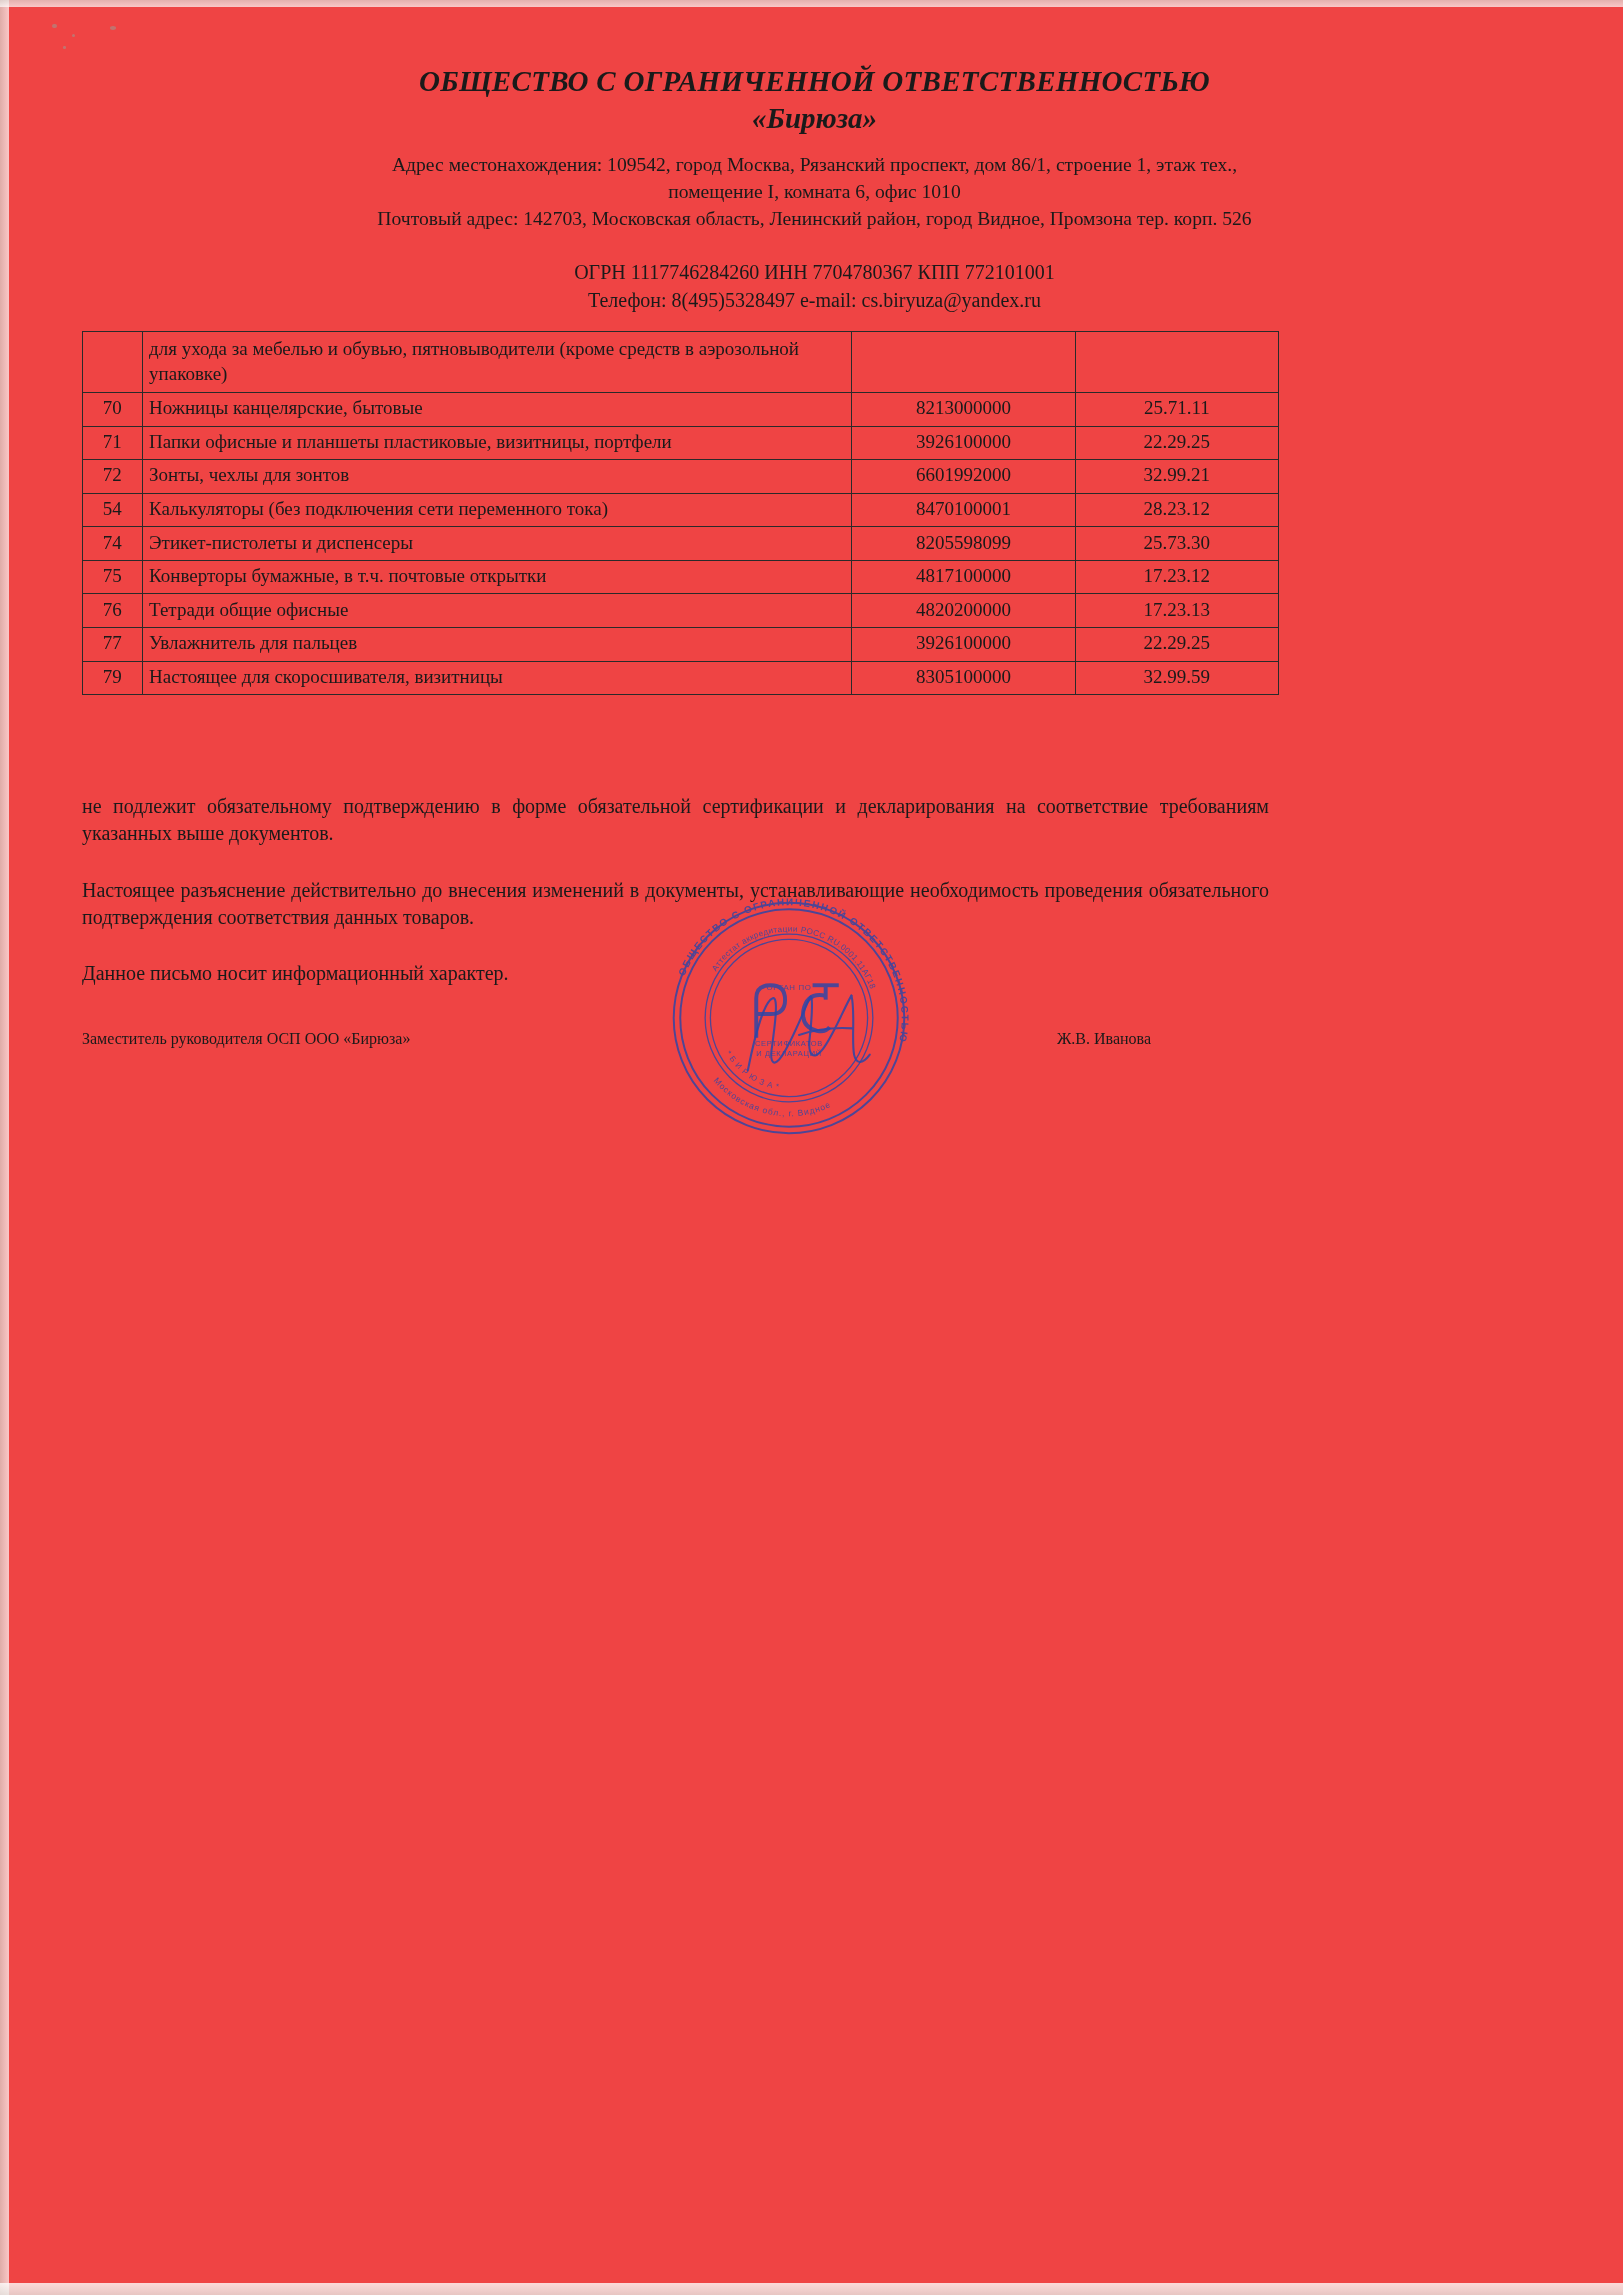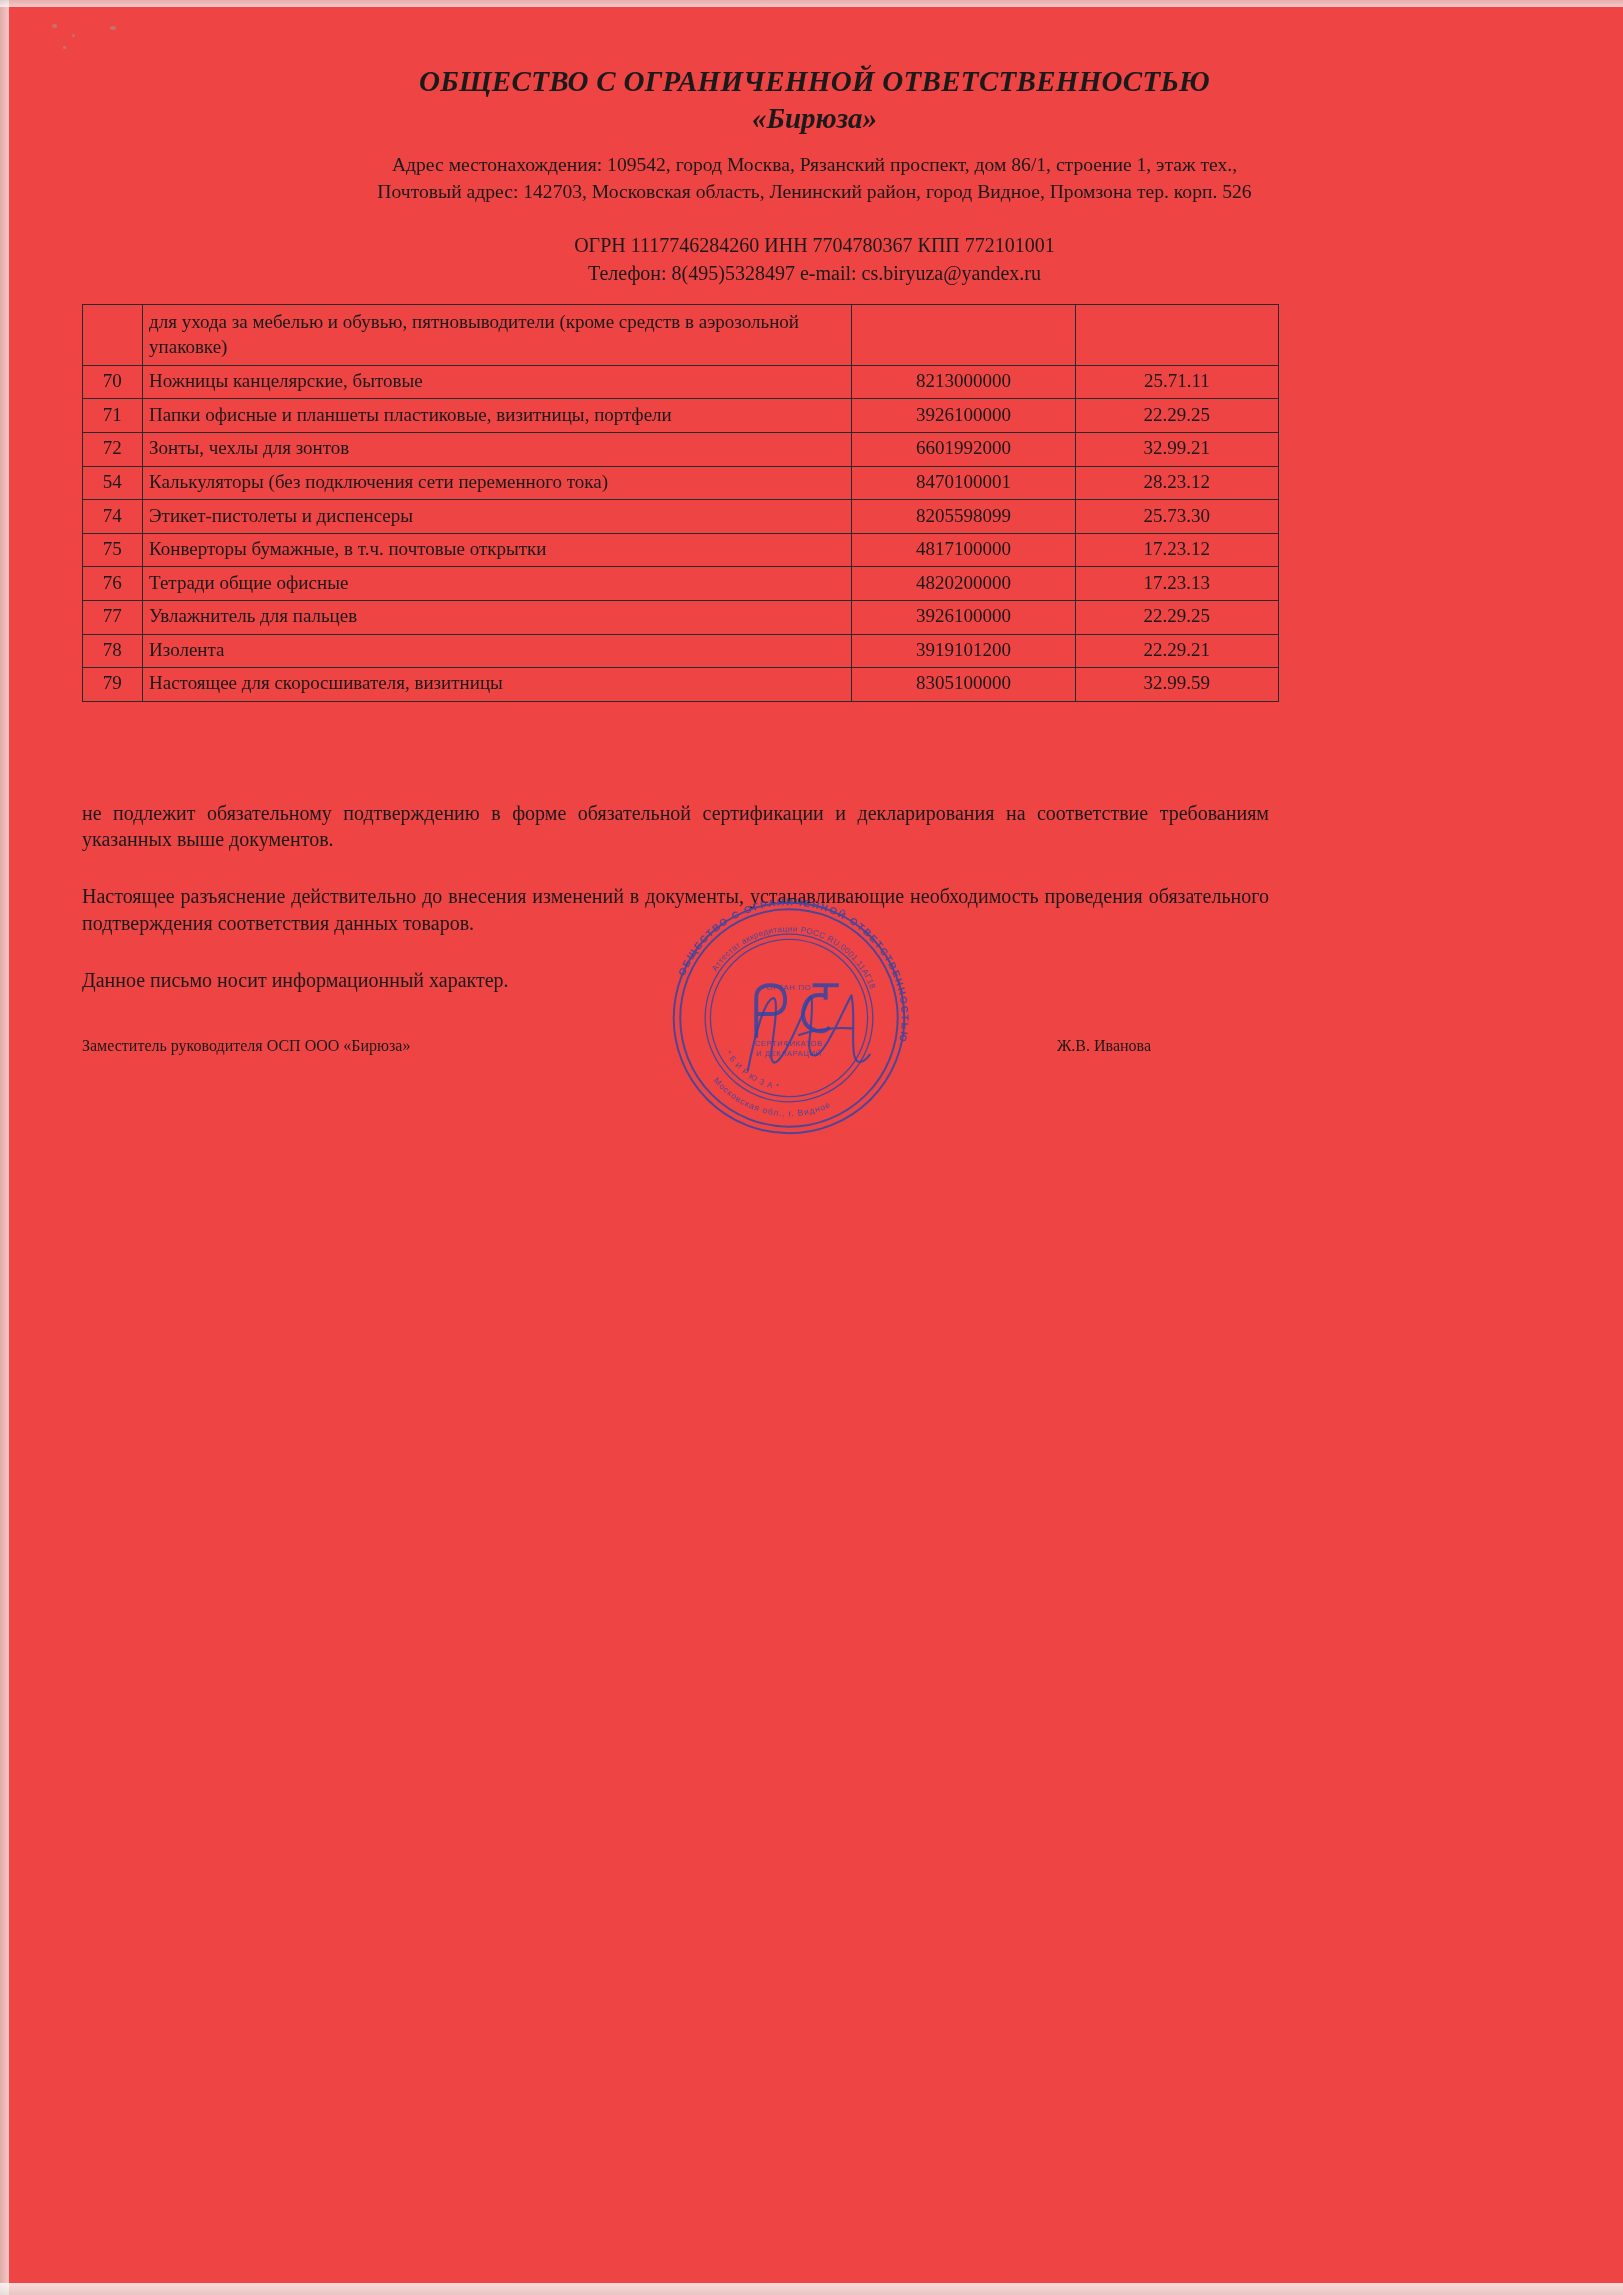--- a/index.html
+++ b/index.html
@@ -180,20 +180,21 @@
   <div class="speck" style="left:110px; top:26px; width:5.9px; height:3.9px;"></div>
   <div class="speck" style="left:63px; top:46px; width:2.6px; height:2.6px;"></div>
 
   <div class="content">
 
     <div class="org-title">ОБЩЕСТВО С ОГРАНИЧЕННОЙ ОТВЕТСТВЕННОСТЬЮ</div>
     <div class="org-name">«Бирюза»</div>
 
     <div class="addr-block">
       <span class="addr-line">Адрес местонахождения: 109542, город Москва, Рязанский проспект, дом 86/1, строение 1, этаж тех.,</span>
+      <span class="addr-line">помещение I, комната 6, офис 1010</span>
       <span class="addr-line">Почтовый адрес: 142703, Московская область, Ленинский район, город Видное, Промзона тер. корп. 526</span>
     </div>
 
     <div class="reg-block">
       <span class="addr-line">ОГРН 1117746284260 ИНН 7704780367 КПП 772101001</span>
       <span class="addr-line">Телефон: 8(495)5328497 e-mail: cs.biryuza@yandex.ru</span>
     </div>
 
     <table class="goods">
       <tbody>
@@ -243,26 +244,20 @@
           <td class="col-num">76</td>
           <td class="col-name">Тетради общие офисные</td>
           <td class="col-code">4820200000</td>
           <td class="col-okpd">17.23.13</td>
         </tr>
         <tr>
           <td class="col-num">77</td>
           <td class="col-name">Увлажнитель для пальцев</td>
           <td class="col-code">3926100000</td>
           <td class="col-okpd">22.29.25</td>
-        </tr>
-        <tr>
-          <td class="col-num">78</td>
-          <td class="col-name">Изолента</td>
-          <td class="col-code">3919101200</td>
-          <td class="col-okpd">22.29.21</td>
         </tr>
         <tr>
           <td class="col-num">79</td>
           <td class="col-name">Настоящее для скоросшивателя, визитницы</td>
           <td class="col-code">8305100000</td>
           <td class="col-okpd">32.99.59</td>
         </tr>
       </tbody>
     </table>
 

